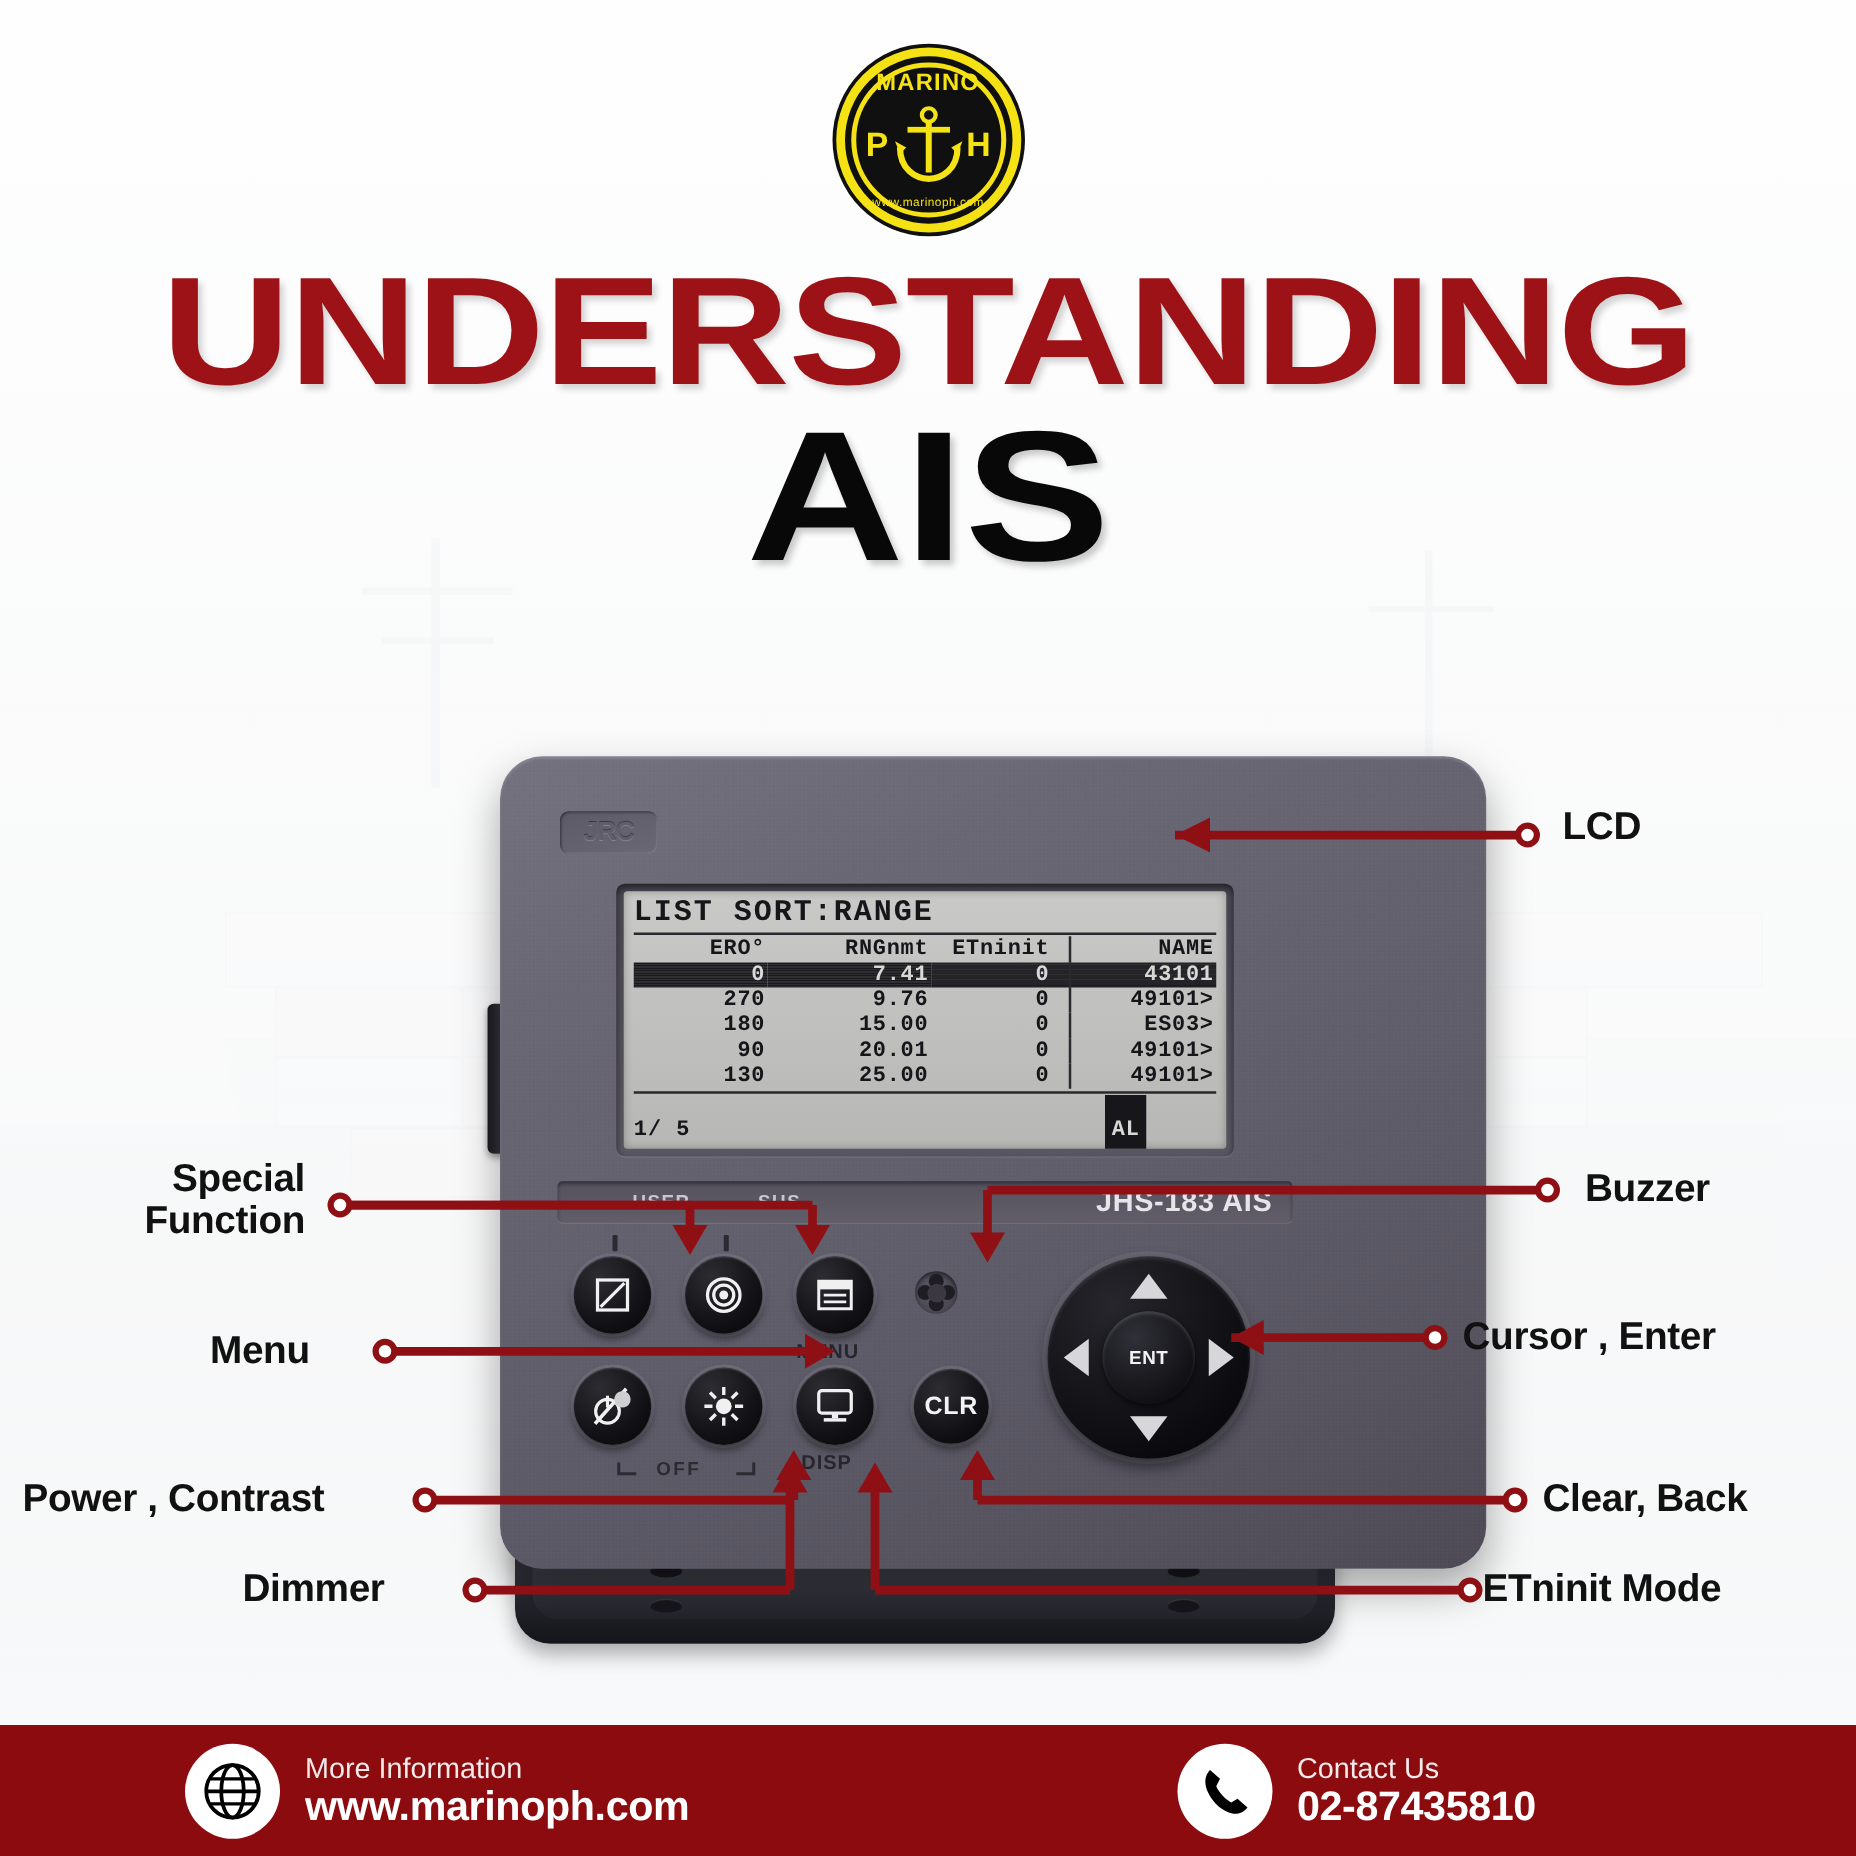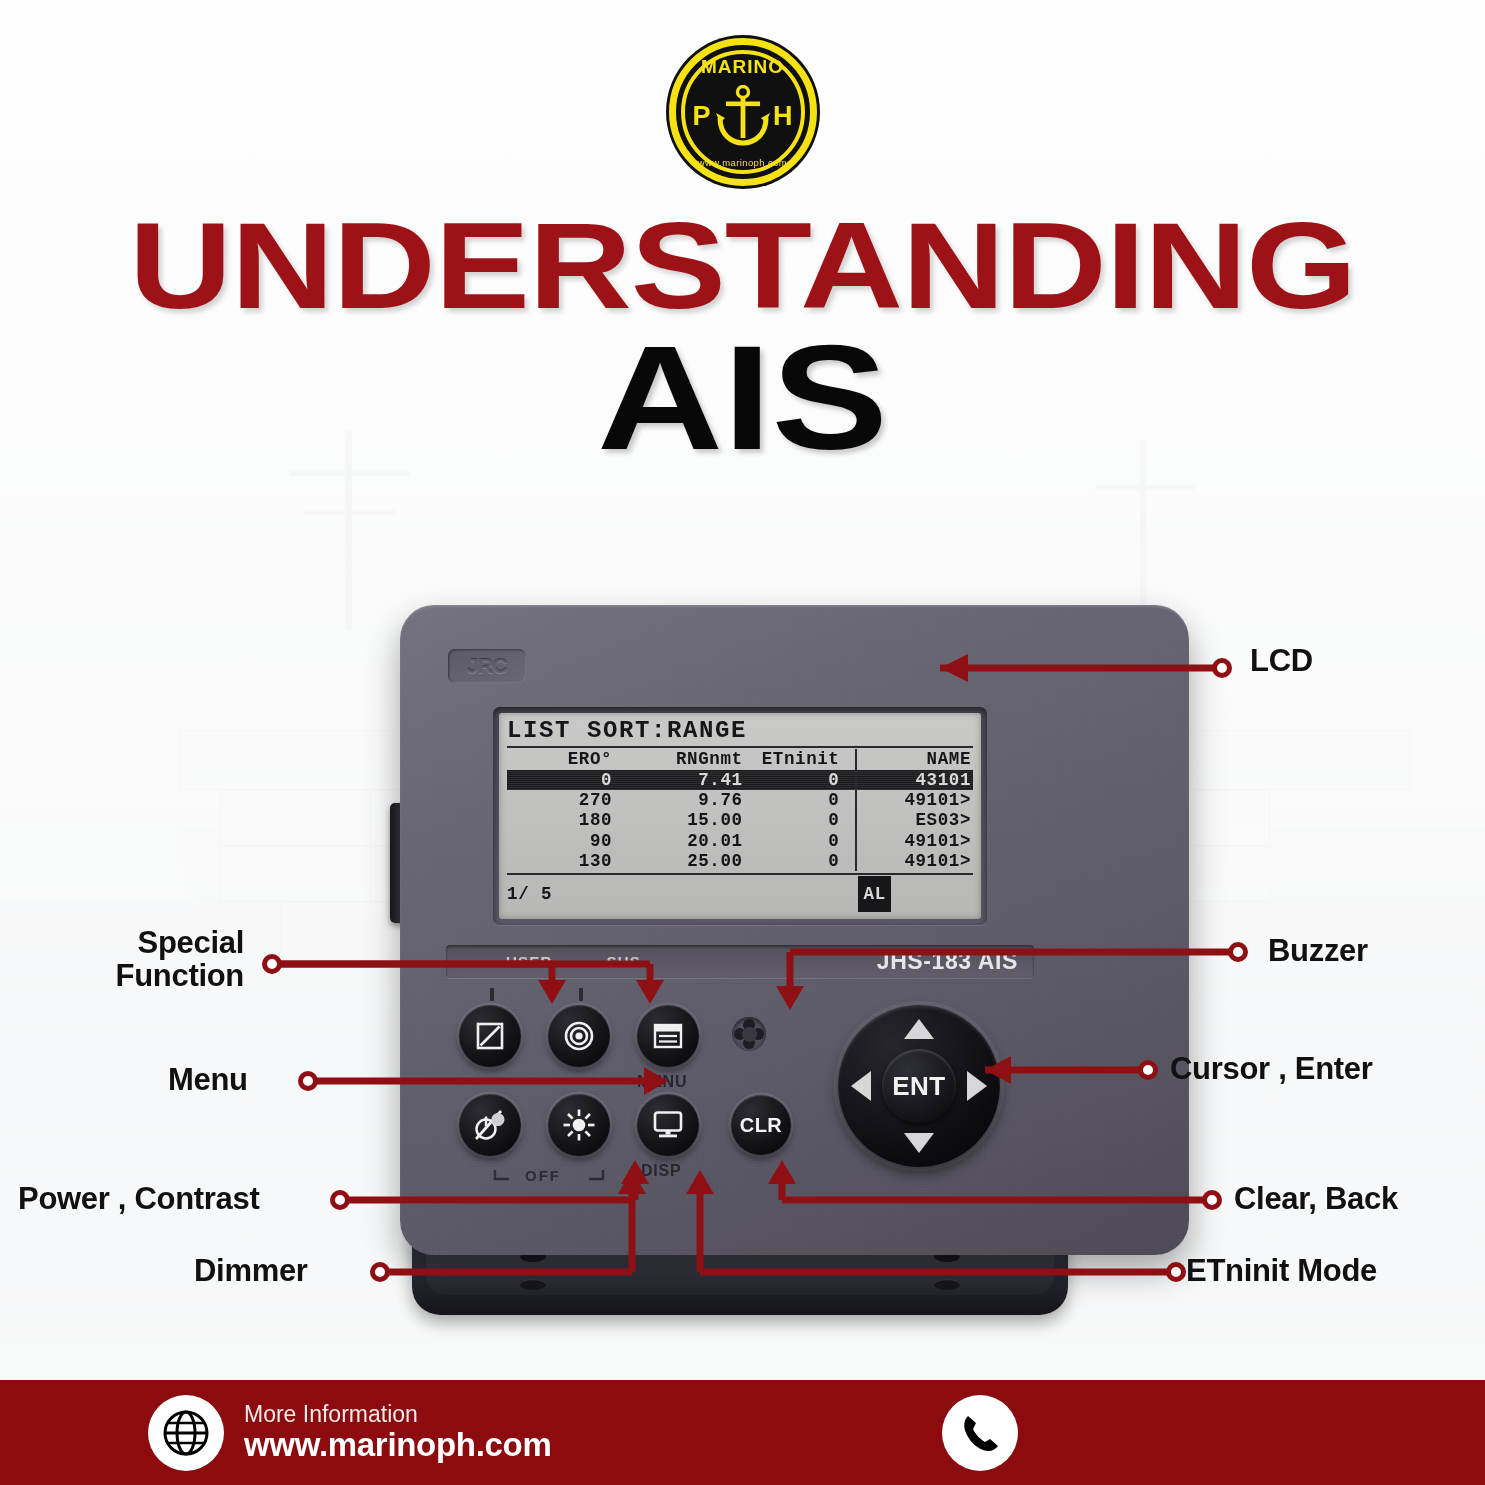--- a/index.html
+++ b/index.html
@@ -92,21 +92,21 @@
       letter-spacing:.6px;line-height:1.16}
   .lcd-tbl td{padding:0 2px}
   .c1{width:23%;text-align:right}
   .c2{width:28%;text-align:right}
   .c3{width:24%;text-align:right;padding-right:16px!important}
   .c4{width:25%;text-align:right;border-left:2px solid #2a2a2e;padding-left:9px!important}
   tr.sel td{background:#1a1a1e;color:#d8d8d6;
       background-image:repeating-linear-gradient(0deg,rgba(255,255,255,.09) 0 1px,transparent 1px 2px)}
   .lcd-foot{display:flex;align-items:center;font-size:17.5px;font-weight:bold;
       letter-spacing:.8px;margin-top:1px}
-  .al{margin-left:auto;background:#17171b;color:#d7d7d5;padding:8px 5px;margin-right:82px}
+  .al{margin-left:auto;background:#17171b;color:#d7d7d5;padding:18px 5px;margin-right:56px}
 
   
   .namebar{position:absolute;left:46px;top:340px;width:588px;height:33px;border-radius:4px;
       background:linear-gradient(180deg,#55525e,#615e6a);
       box-shadow:inset 0 2px 3px rgba(0,0,0,.45),0 1px 0 rgba(255,255,255,.12);
       display:flex;align-items:center;color:#c9c8cf;font-size:15px;font-weight:bold;
       letter-spacing:1.2px}
   .nb-user{margin-left:60px}
   .nb-sus{margin-left:54px}
   .nb-model{margin-left:auto;margin-right:16px;font-size:23px;letter-spacing:.6px;color:#e6e5ea}
@@ -133,21 +133,21 @@
   
   .pad{position:absolute;left:438px;top:400px;width:162px;height:162px;border-radius:50%;
       background:radial-gradient(circle at 32% 24%,#26262c 0%,#111116 55%,#030305 100%);
       box-shadow:0 6px 13px rgba(0,0,0,.55),0 0 0 4px rgba(124,121,134,.42),
                  inset 0 2px 3px rgba(255,255,255,.12)}
   .ent{position:absolute;left:50%;top:50%;transform:translate(-50%,-50%);
       width:74px;height:74px;border-radius:50%;
       background:radial-gradient(circle at 35% 28%,#303038,#15151a 62%,#08080b);
       box-shadow:inset 0 2px 3px rgba(255,255,255,.16),0 2px 5px rgba(0,0,0,.55);
       display:flex;align-items:center;justify-content:center;
-      font-size:26px;font-weight:bold;color:#f2f2f3;letter-spacing:.5px}
+      font-size:15px;font-weight:bold;color:#f2f2f3;letter-spacing:.5px}
   .arw{position:absolute;width:0;height:0}
   .a-up{left:50%;top:14px;transform:translateX(-50%);
       border-left:15px solid transparent;border-right:15px solid transparent;border-bottom:20px solid #d7d7da}
   .a-dn{left:50%;bottom:14px;transform:translateX(-50%);
       border-left:15px solid transparent;border-right:15px solid transparent;border-top:20px solid #d7d7da}
   .a-lf{top:50%;left:13px;transform:translateY(-50%);
       border-top:15px solid transparent;border-bottom:15px solid transparent;border-right:20px solid #d7d7da}
   .a-rt{top:50%;right:13px;transform:translateY(-50%);
       border-top:15px solid transparent;border-bottom:15px solid transparent;border-left:20px solid #d7d7da}
 
@@ -482,14 +482,18 @@
       <div class="fbig">www.marinoph.com</div>
     </div>
   </div>
   <div style="display:flex;align-items:center;gap:20px;margin-left:390px">
     <div class="fcircle">
       <svg width="44" height="44" viewBox="0 0 44 44">
         <path d="M10 5 C6 9 5 15 8 22 C11 29 17 36 25 39 C32 41.5 37 39 40 35
                  L32 28 L27 31 C23 29 17 23 15 18 L18 12 Z" fill="#000"></path>
       </svg>
     </div>
+    <div>
+      <div class="fsmall">Contact Us</div>
+      <div class="fbig">02-87435810</div>
+    </div>
   </div>
 </div>
 
 </body></html>

